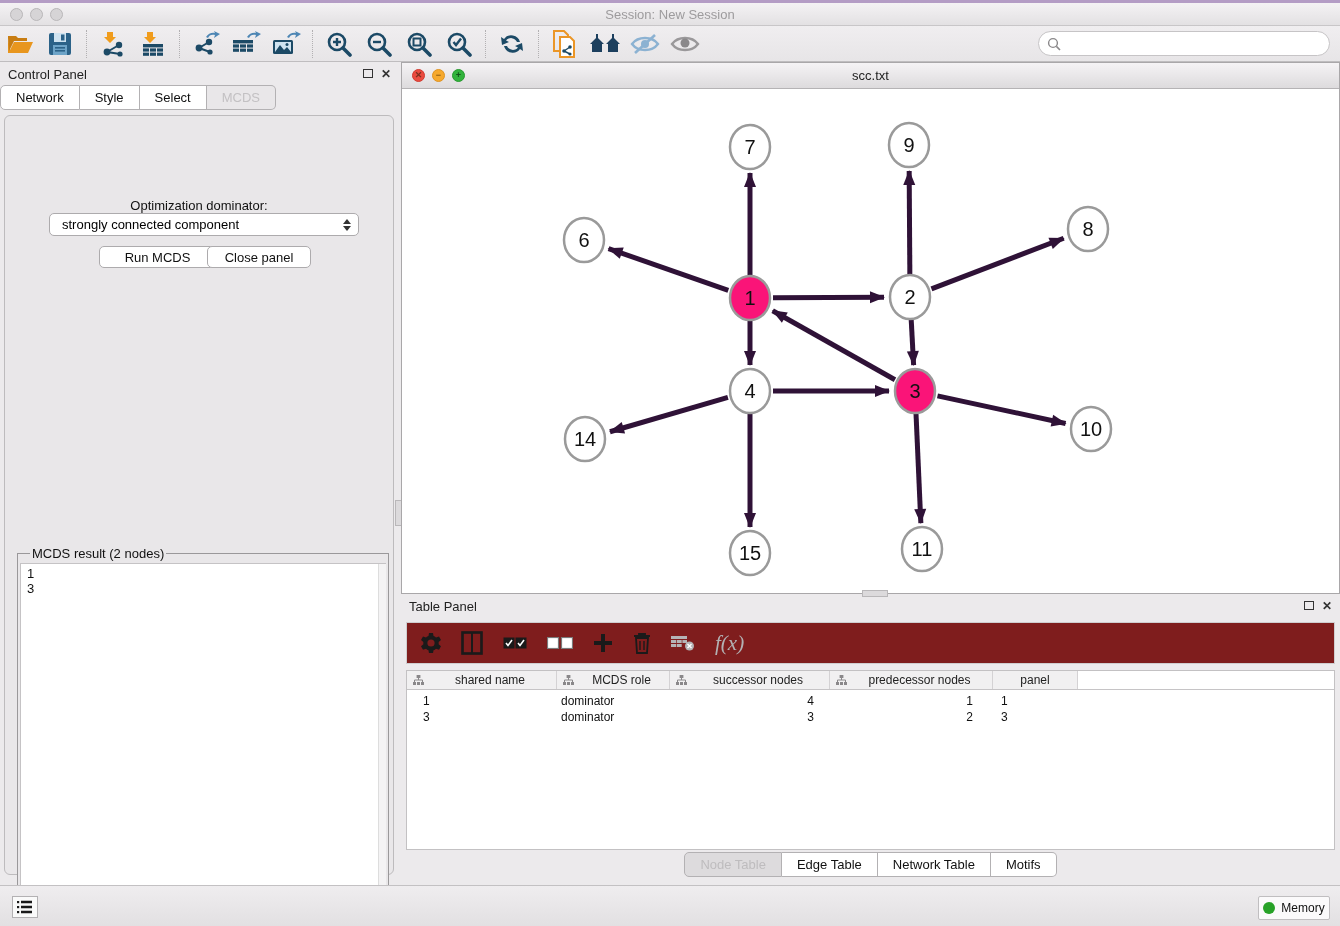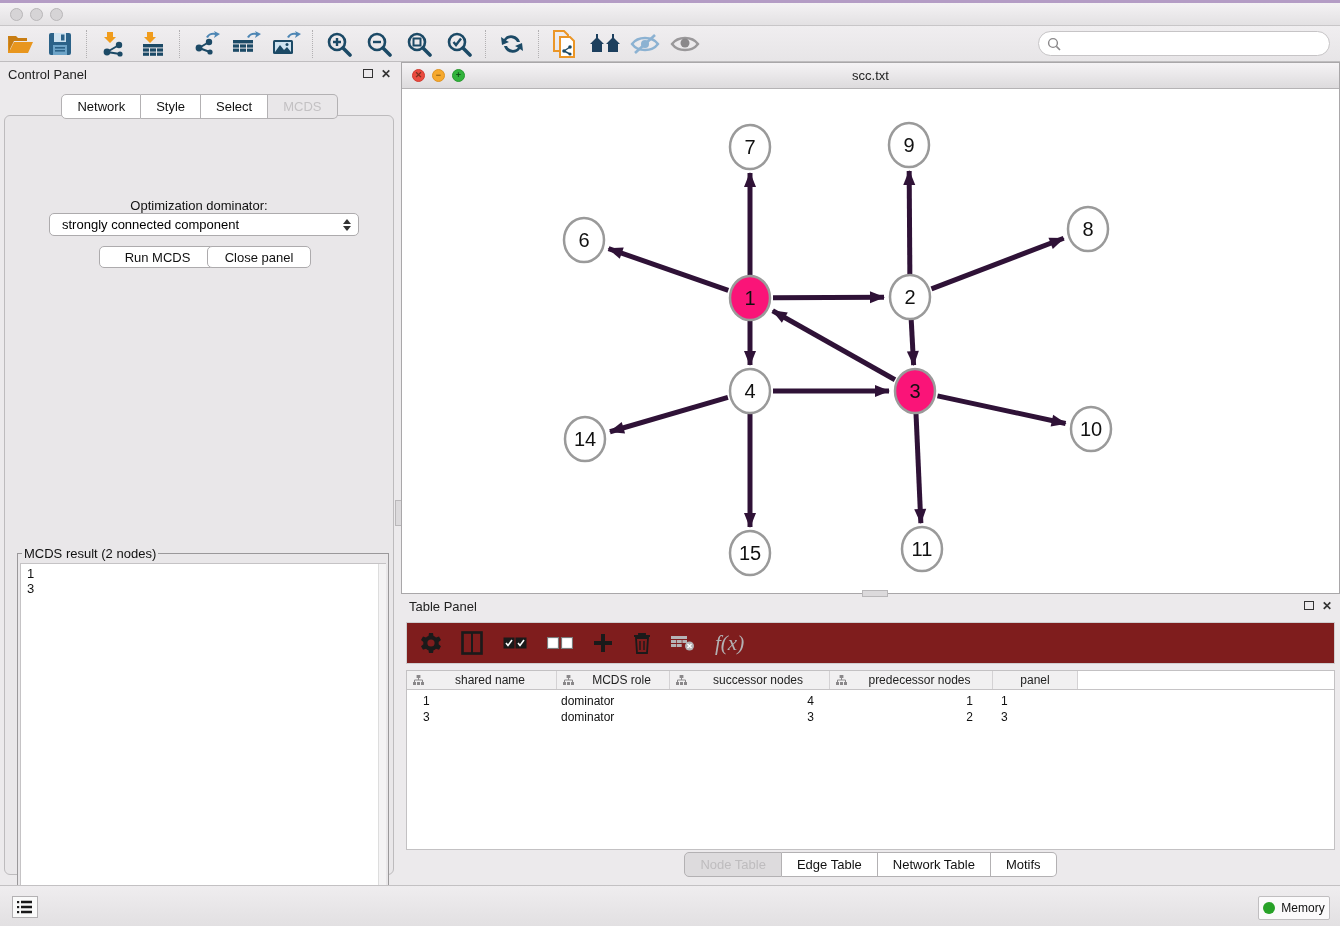--- a/index.html
+++ b/index.html
@@ -20,40 +20,40 @@
   #search-wrap { position:absolute; right:10px; top:5px; width:292px; height:25px; background:#fff;
     border:1px solid #c6c4c6; border-radius:13px; display:flex; align-items:center; padding-left:8px; }
   #search-input { border:none; outline:none; flex:1; font-size:13px; background:transparent; height:20px; padding-left:4px; }
 
   
   #control-panel { position:absolute; left:0; top:62px; width:399px; height:823px; background:#eceaec; }
   .panel-head { height:24px; display:flex; align-items:center; padding:0 8px; font-size:13px; color:#222; }
   .panel-head .spacer { flex:1; }
   .mini-btn { font-size:12px; color:#333; margin-left:8px; line-height:1; }
   .float-glyph { display:inline-block; width:10px; height:9px; border:1.5px solid #333; }
-  #cp-tabs-row { position:absolute; left:0; top:32px; width:100%; display:flex; justify-content:center; z-index:3; }
+  #cp-tabs-row { position:absolute; left:0; top:23px; width:100%; display:flex; justify-content:flex-start; z-index:3; }
   .tab { font-size:13px; padding:4px 15px; background:#fff; border:1px solid #b3b1b3; border-left:none; color:#111; }
   .tab:first-child { border-left:1px solid #b3b1b3; border-radius:5px 0 0 5px; }
   .tab:last-child { border-radius:0 5px 5px 0; }
   #cp-tabs-row .tab.active { background:#e9e7e9; color:#c3c1c3; }
   #cp-box { position:absolute; left:4px; top:53px; width:390px; height:760px;
     border:1px solid #bdbbbd; border-radius:6px; background:#e9e7e9; }
   #opt-label { position:absolute; left:0; top:82px; width:100%; text-align:center; font-size:13px; color:#111; }
   #opt-select { position:absolute; left:44px; top:97px; width:310px; height:23px; background:#fff;
     border:1px solid #adabad; border-radius:5px; display:flex; align-items:center; font-size:13px; padding-left:12px; }
   #opt-stepper { margin-left:auto; margin-right:7px; display:flex; flex-direction:column; gap:2px; }
   .tri-up { width:0; height:0; border-left:4px solid transparent; border-right:4px solid transparent; border-bottom:5px solid #333; }
   .tri-dn { width:0; height:0; border-left:4px solid transparent; border-right:4px solid transparent; border-top:5px solid #333; }
   .cp-btn { position:absolute; top:130px; height:22px; background:#fff; border:1px solid #adabad;
     border-radius:5px; font-size:13px; color:#111; display:flex; align-items:center; justify-content:center; }
   #run-btn { left:94px; width:117px; }
   #close-btn { left:202px; width:104px; }
   #result-fieldset { position:absolute; left:12px; top:430px; width:372px; height:378px;
     border:1px solid #9a989a; padding:0; background:#e9e7e9; }
-  #result-fieldset legend { font-size:13px; color:#111; margin-left:4px; padding:0 2px; }
+  #result-fieldset legend { font-size:13px; color:#111; margin-left:12px; padding:0 2px; }
   #result-text { position:absolute; left:2px; top:2px; right:2px; bottom:2px; background:#fff;
     border:1px solid #c5c3c5; font-size:13px; white-space:pre; padding:2px 0 0 6px; color:#111; }
   #result-scrollbar { position:absolute; right:2px; top:3px; bottom:3px; width:8px; background:#f4f3f4; border-left:1px solid #ddd; }
 
   
   #v-split { position:absolute; left:396px; top:62px; width:5px; height:823px; background:#eceaec; }
   #v-split .grip { position:absolute; left:-1px; top:438px; width:7px; height:26px; background:#dcdadc; border:1px solid #b9b7b9; }
   #h-grip { position:absolute; left:862px; top:590px; width:26px; height:7px; background:#dcdadc; border:1px solid #b9b7b9; z-index:5; }
 
   
@@ -102,20 +102,21 @@
 </style>
 </head>
 <body>
 
 <div id="titlebar">
   <div id="main-lights">
     <span class="mac-dot"></span>
     <span class="mac-dot"></span>
     <span class="mac-dot"></span>
   </div>
+  <div id="main-title">Session: New Session</div>
 </div>
 
 <div id="toolbar">
   <span class="tbtn">
     <svg width="27" height="22" viewBox="0 0 27 22">
         <path d="M1 5 L1 20 L21 20 L26 9 L7 9 L3 17 Z" fill="#e8961e"></path>
         <path d="M1 5 L1 3 L9 3 L11 5 L20 5 L20 8 L7 8 L2 18 Z" fill="#c87d12"></path>
       </svg>
   </span>
   <span class="tbtn">

